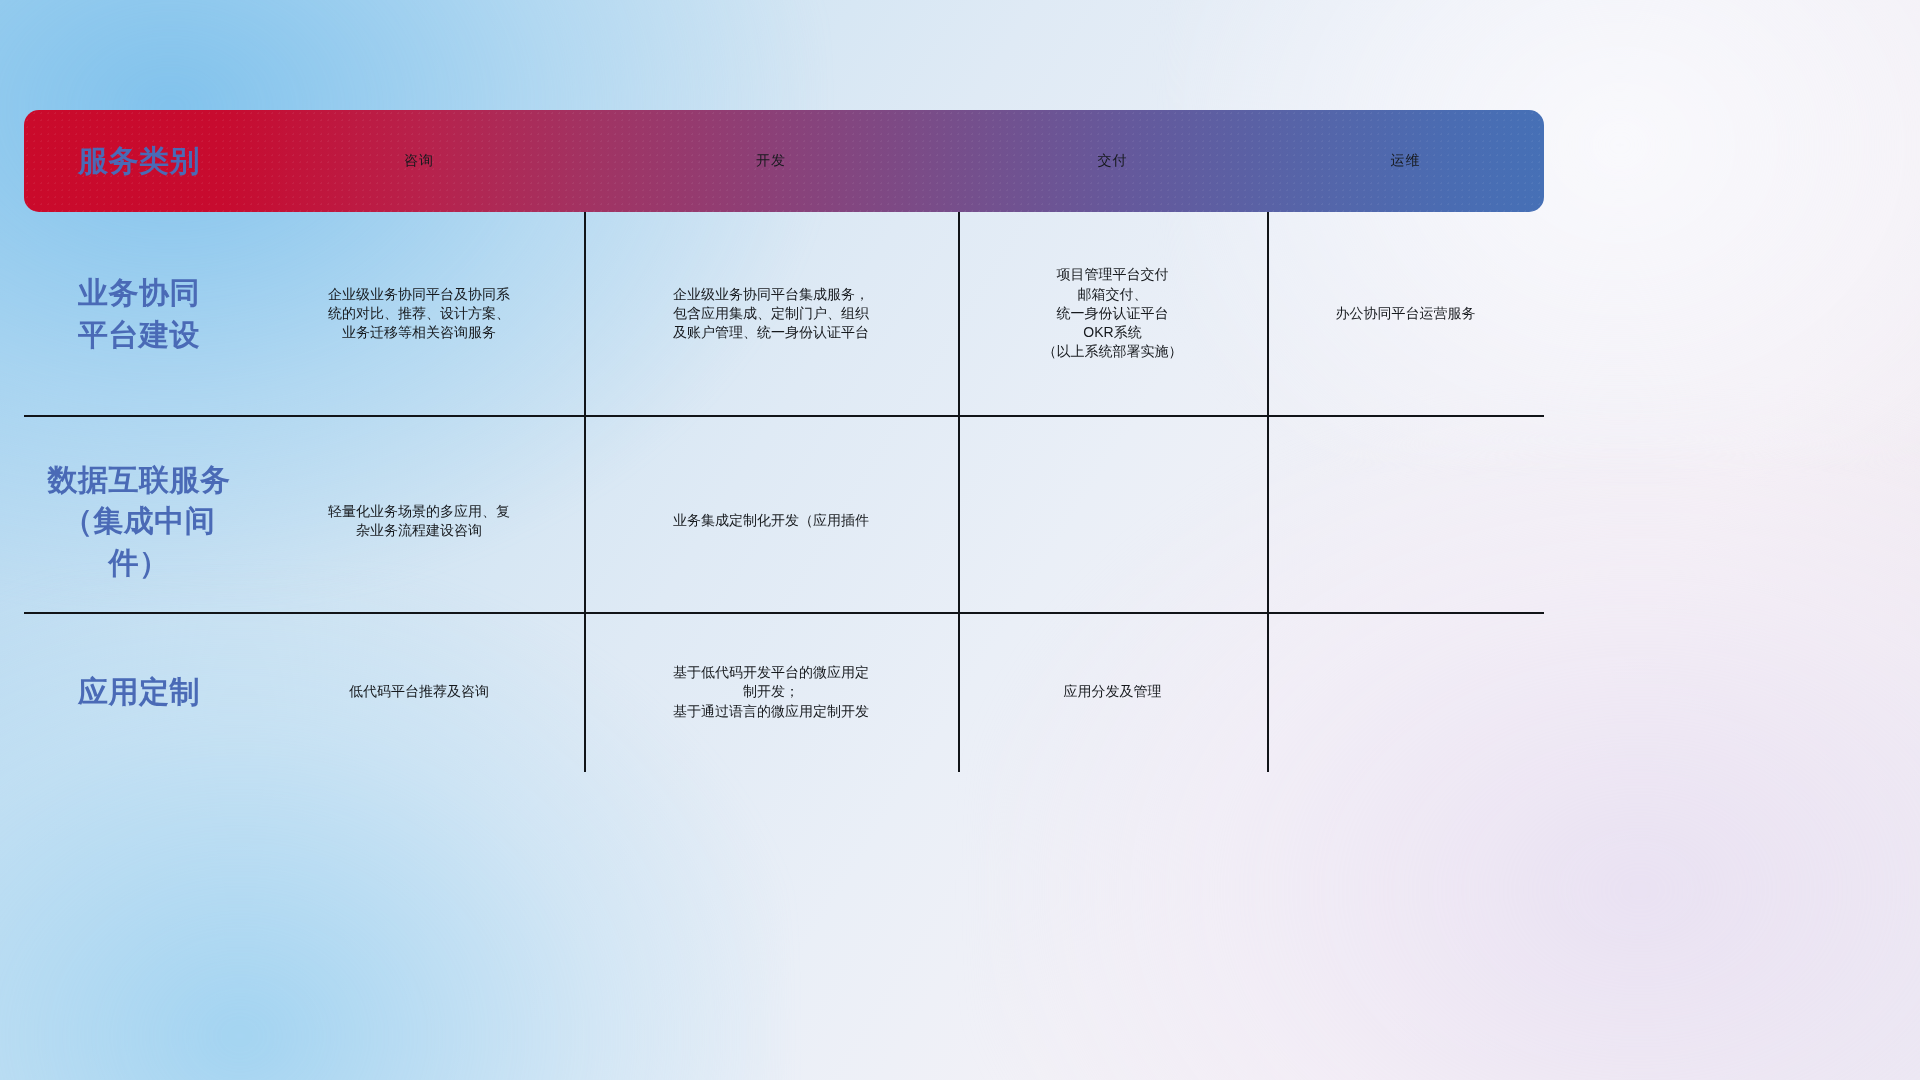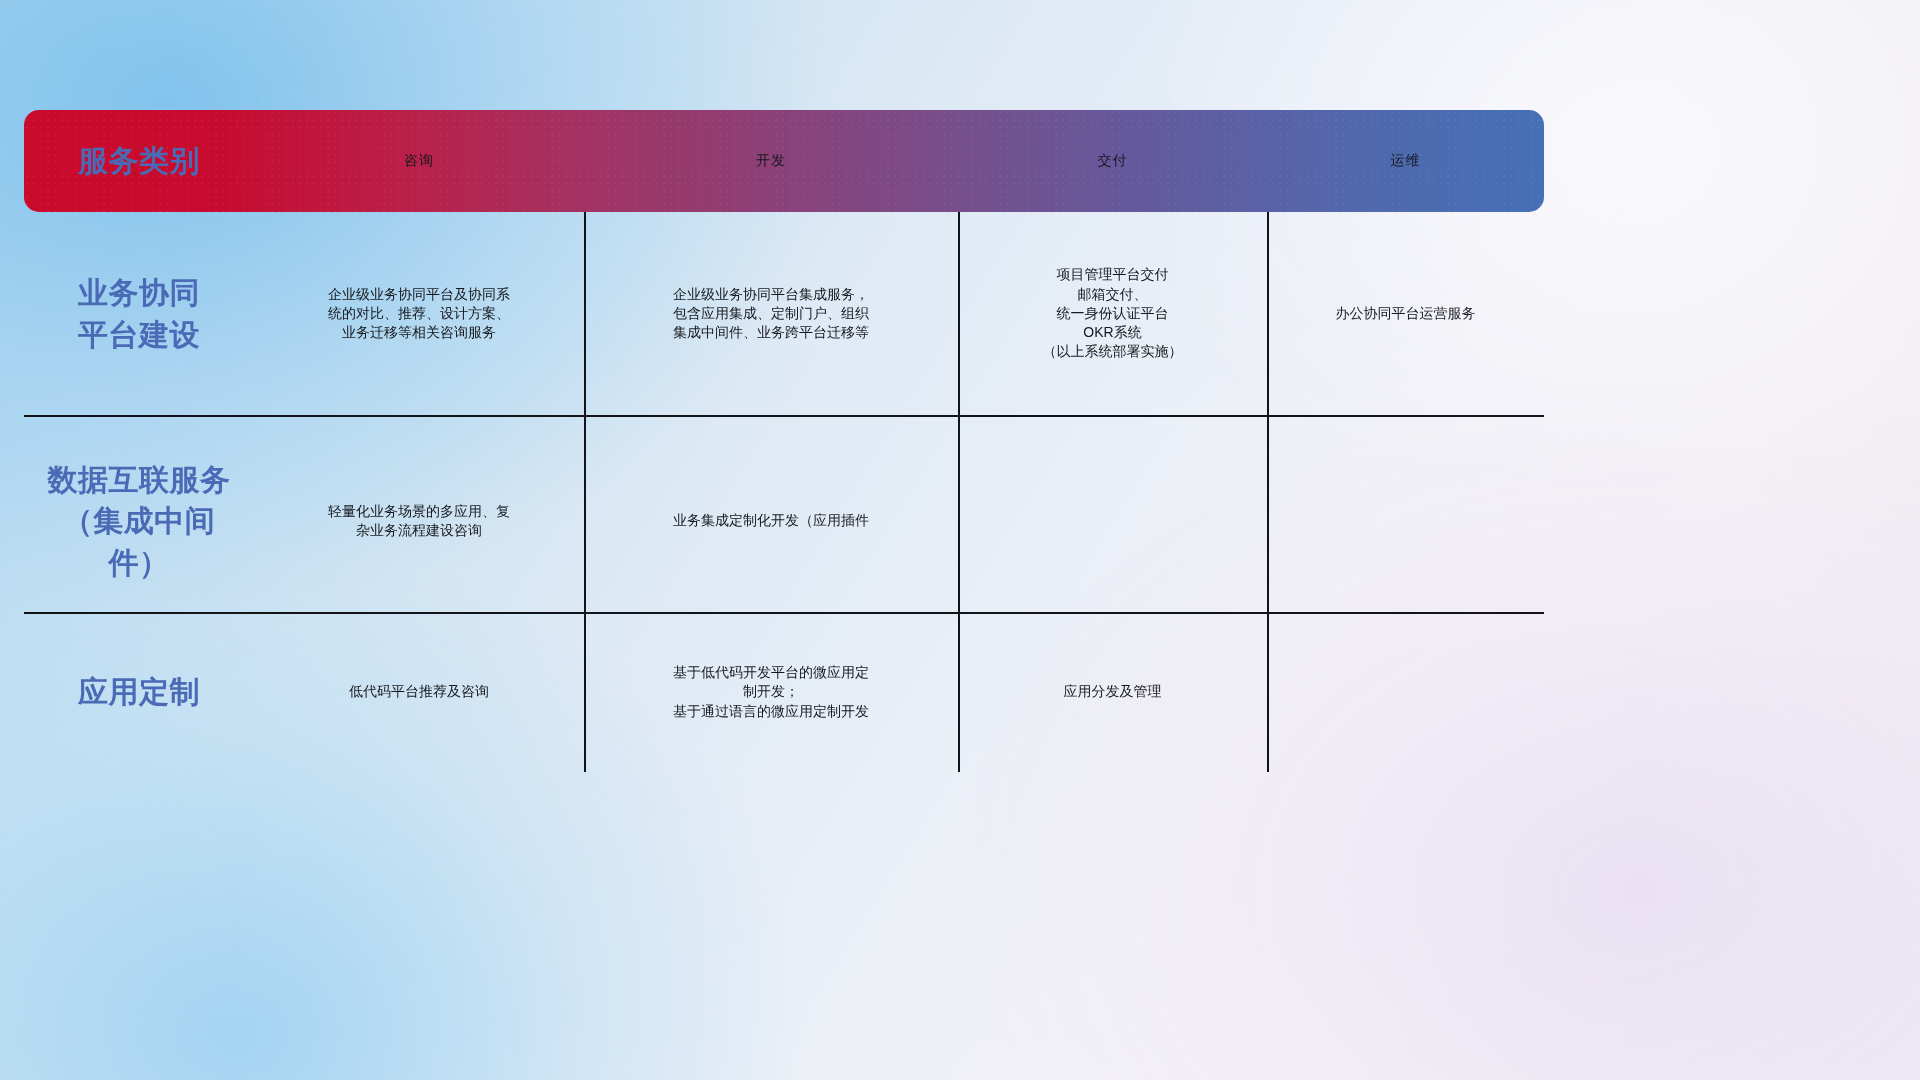--- a/index.html
+++ b/index.html
@@ -210,21 +210,21 @@
           <span class="cell-text">
             <span class="ln">企业级业务协同平台及协同系</span>
             <span class="ln">统的对比、推荐、设计方案、</span>
             <span class="ln">业务迁移等相关咨询服务</span>
           </span>
         </div>
       <div class="cell c-dev">
           <span class="cell-text">
             <span class="ln">企业级业务协同平台集成服务，</span>
             <span class="ln">包含应用集成、定制门户、组织</span>
-            <span class="ln">集成中间件、业务跨平台迁移等</span>
+            <span class="ln">及账户管理、统一身份认证平台</span>
           </span>
         </div>
       <div class="cell c-deliver">
           <span class="cell-text">
             <span class="ln">项目管理平台交付</span>
             <span class="ln">邮箱交付、</span>
             <span class="ln">统一身份认证平台</span>
             <span class="ln">OKR系统</span>
             <span class="ln">（以上系统部署实施）</span>
           </span>

